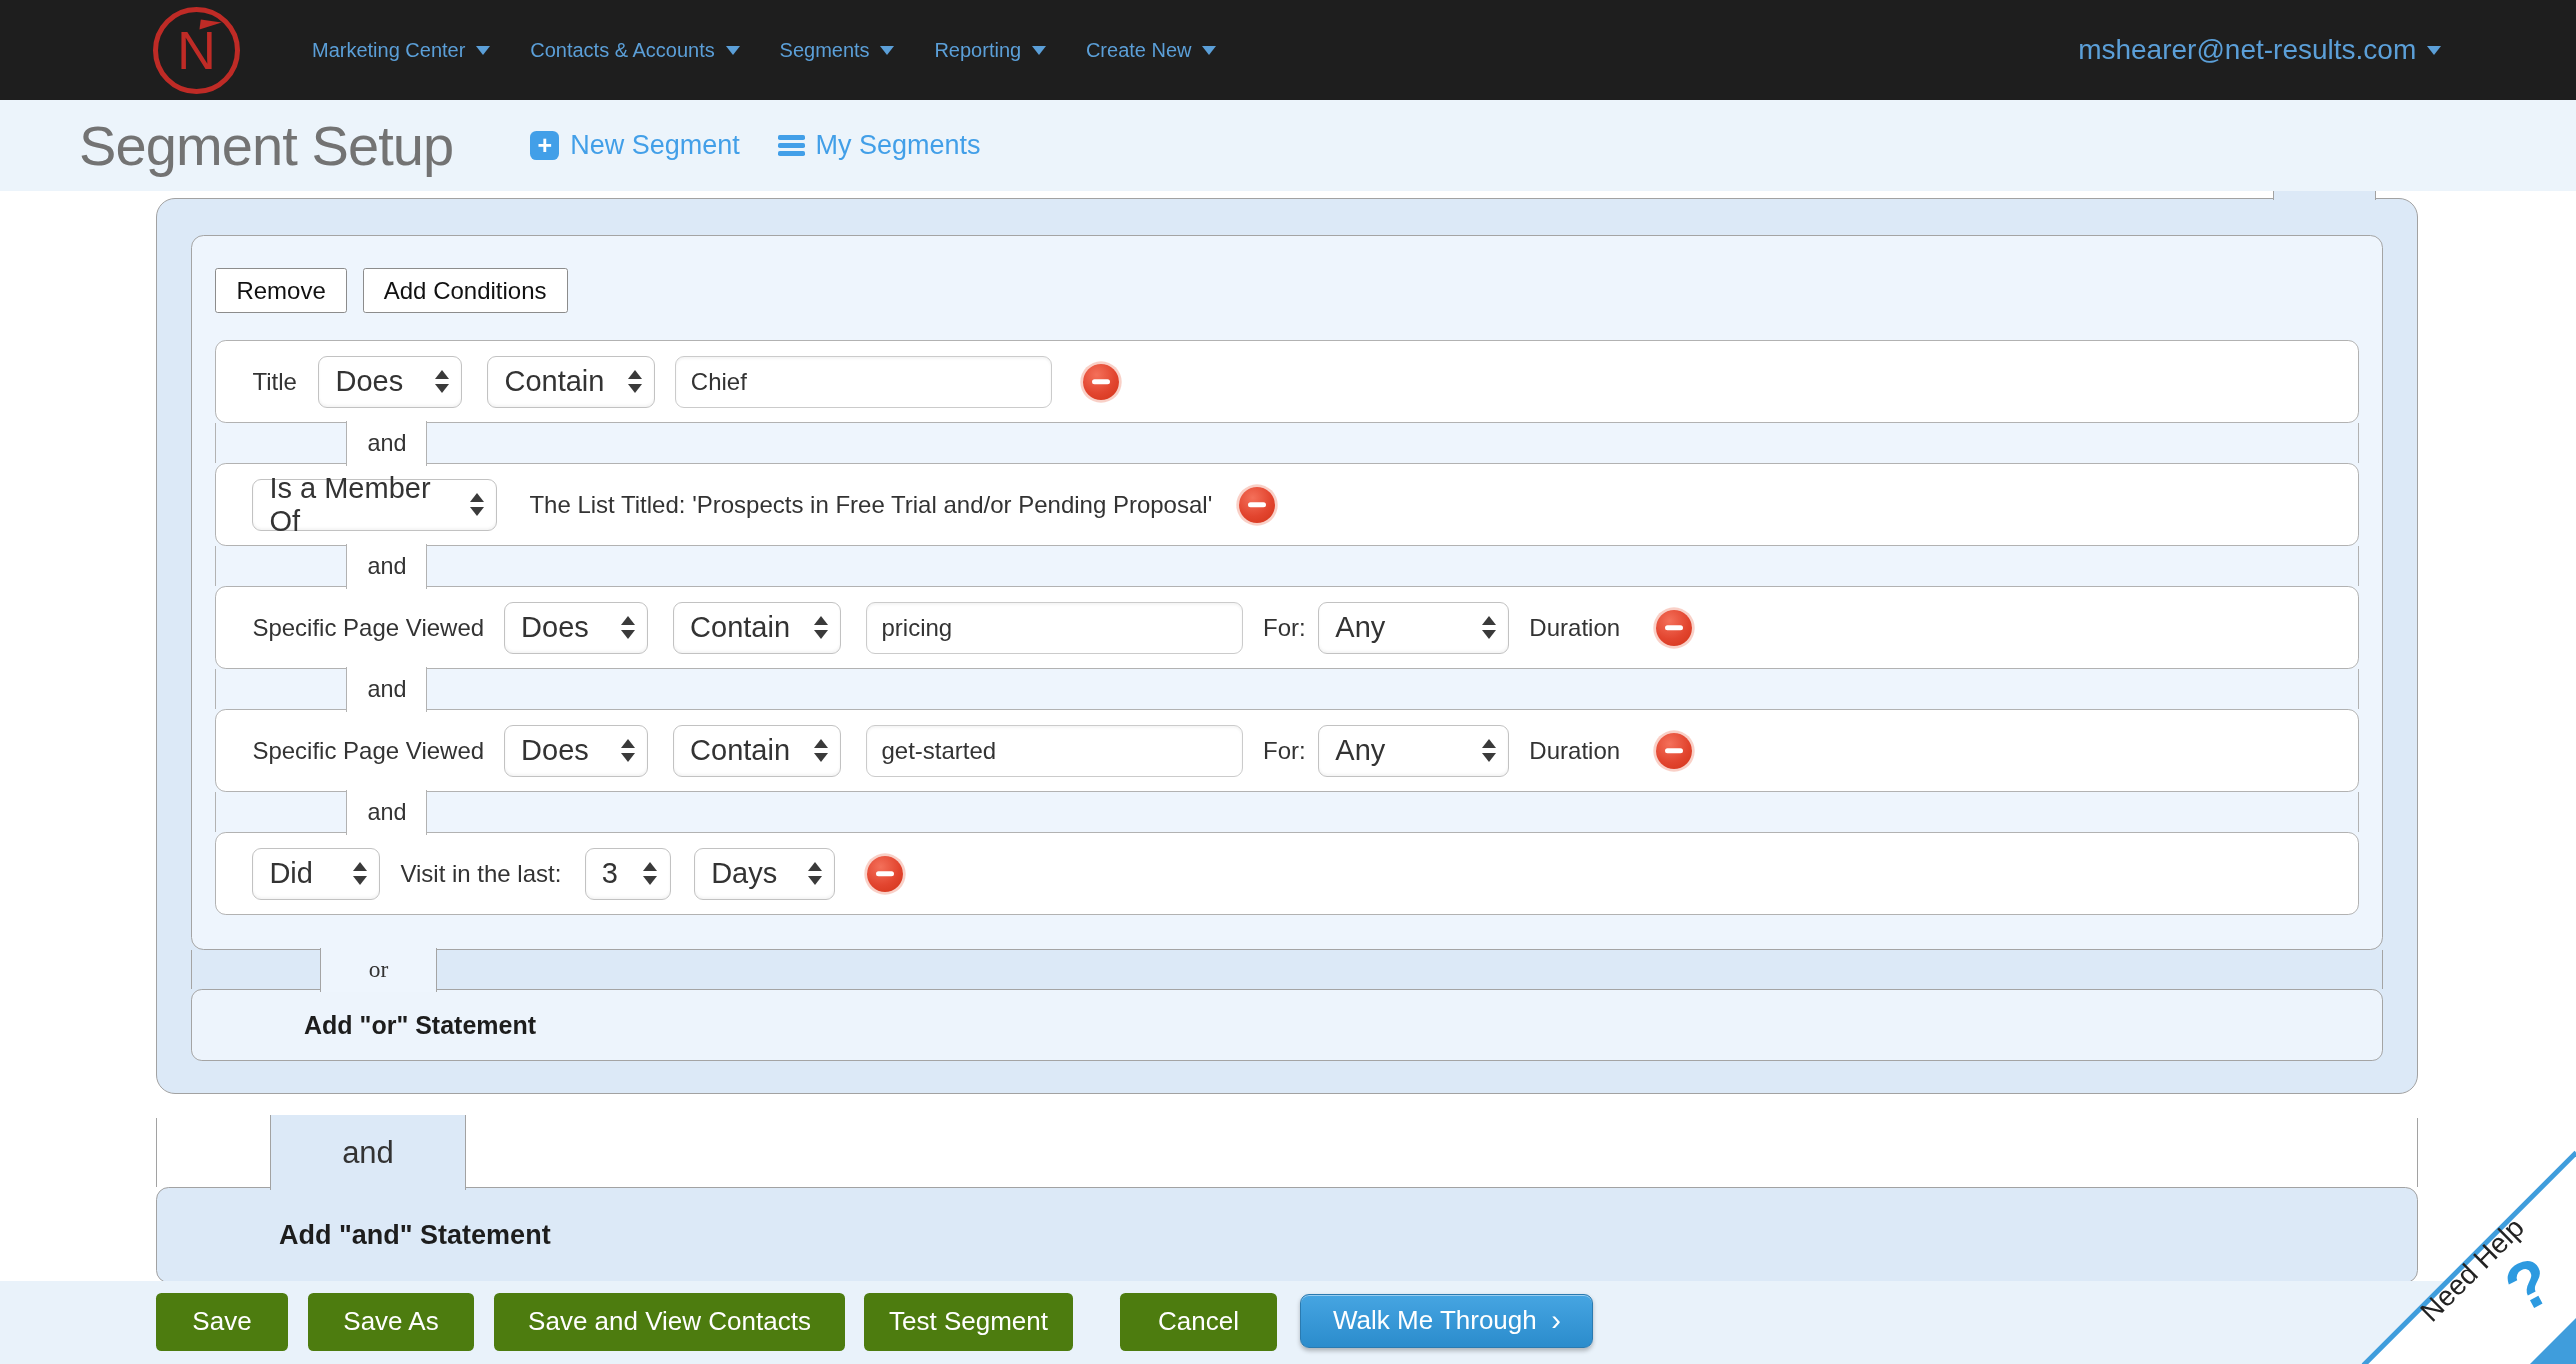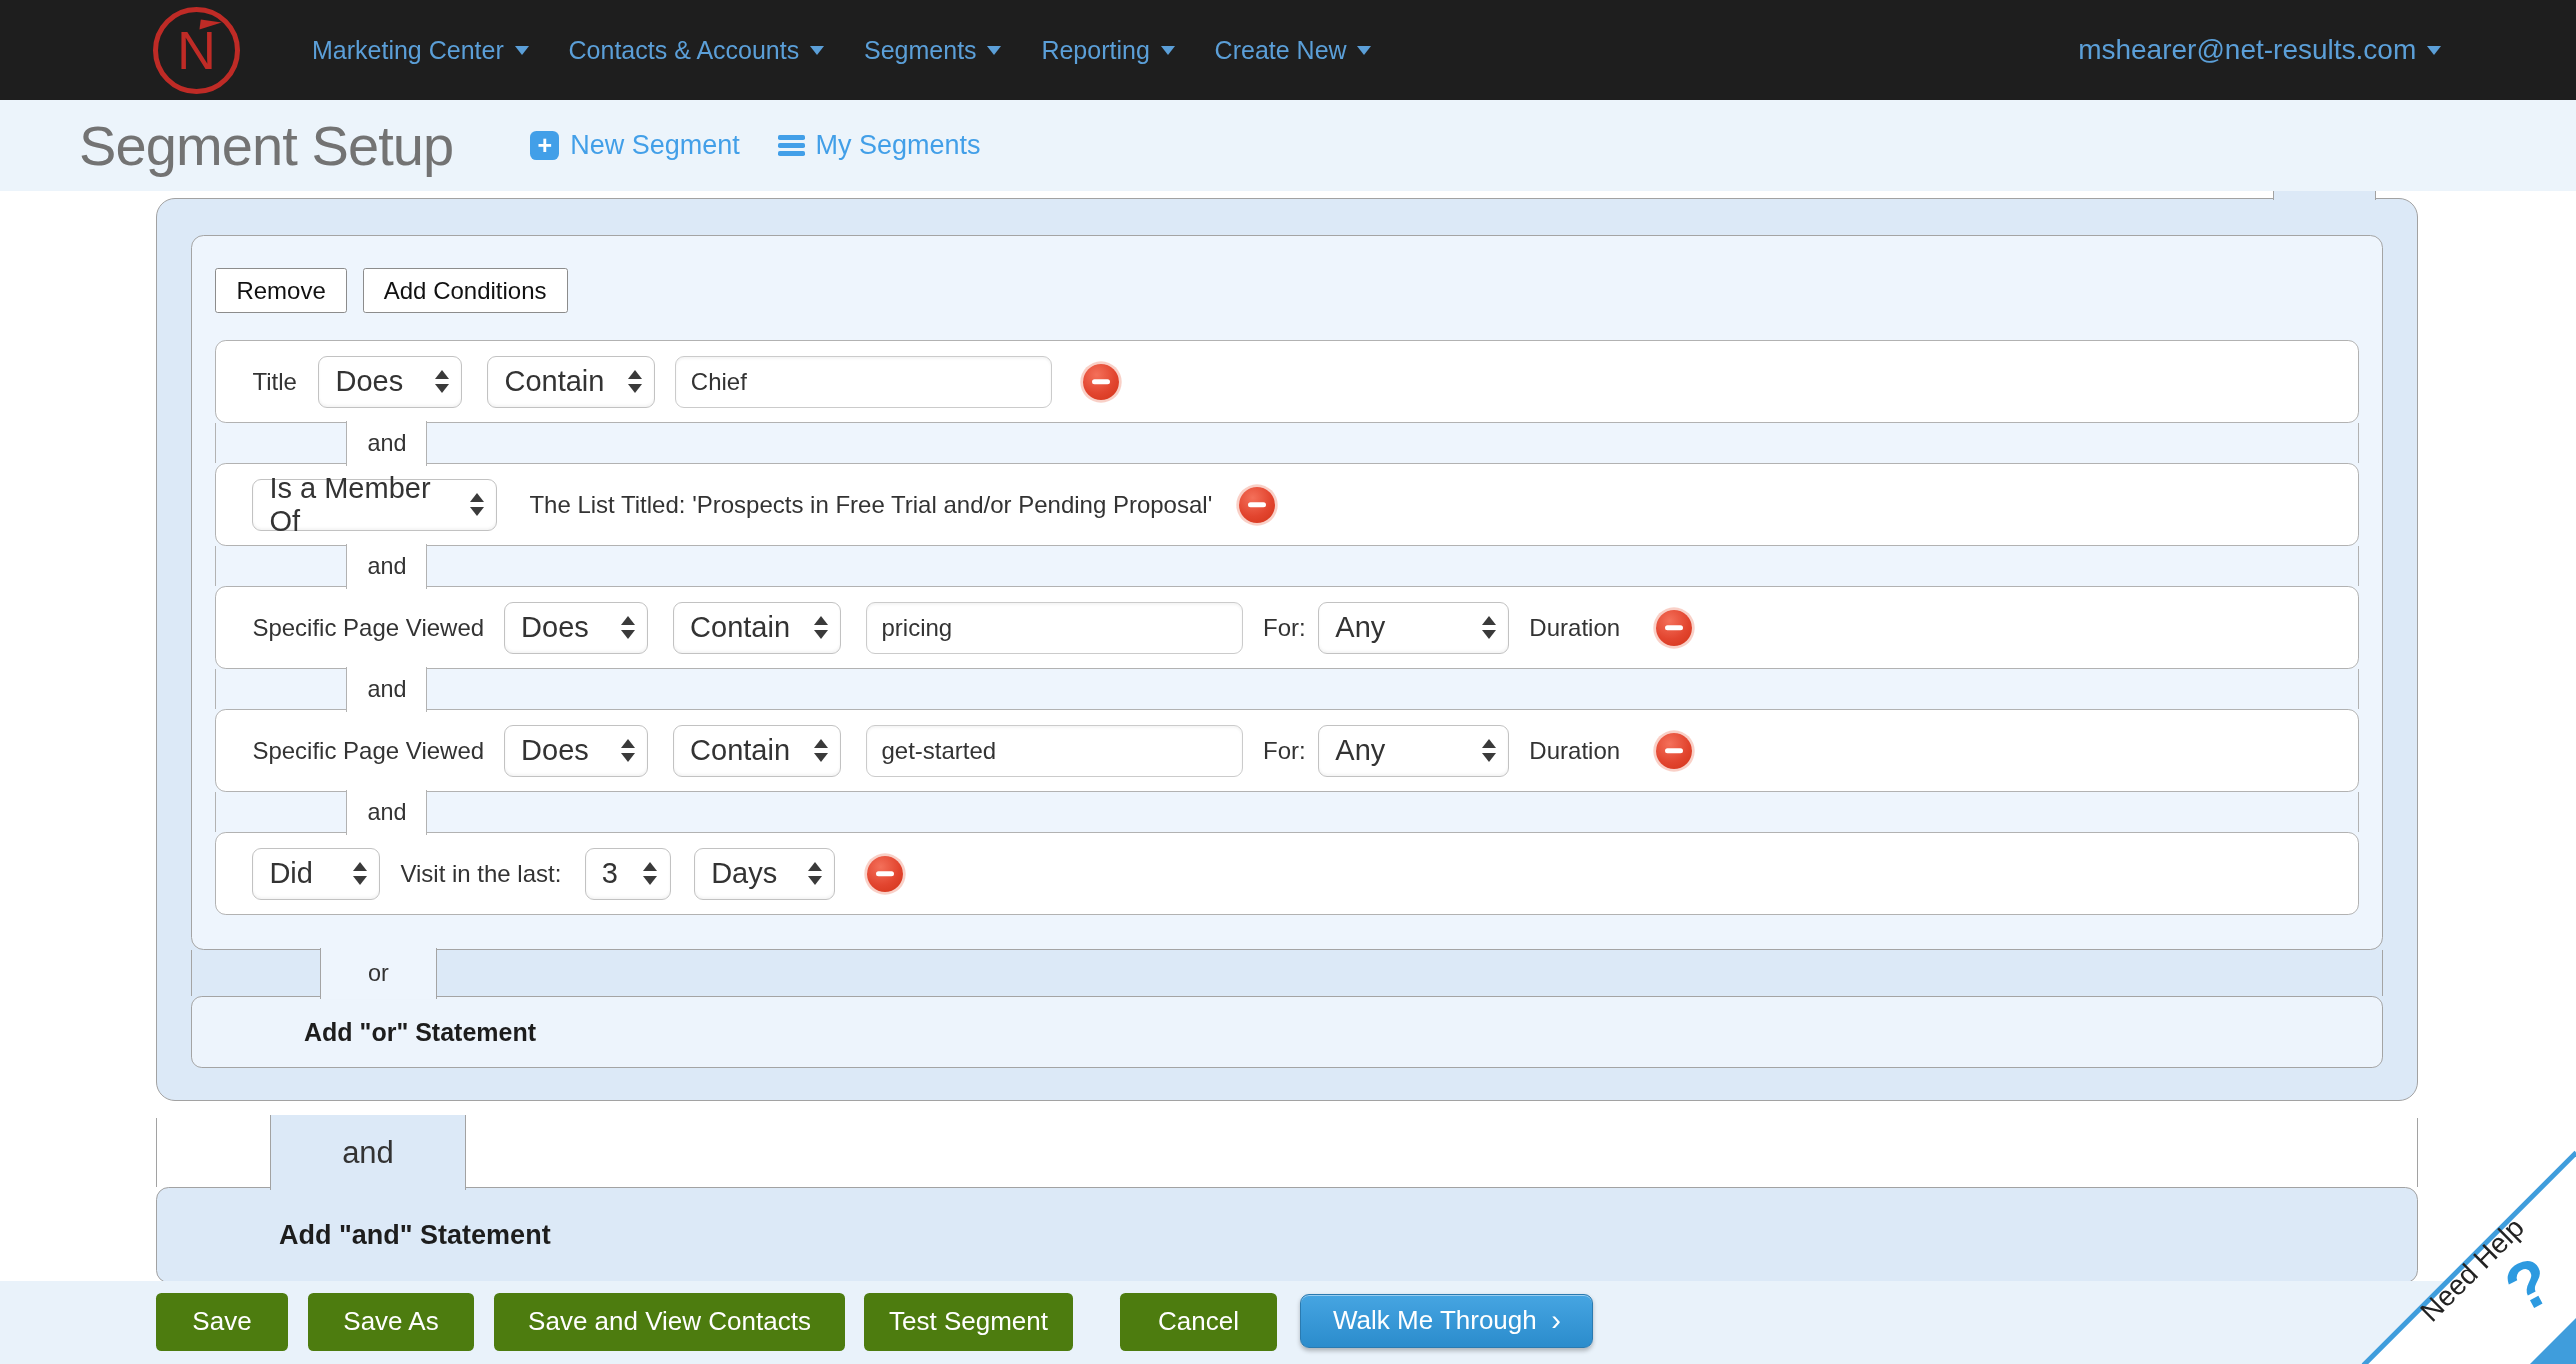--- a/index.html
+++ b/index.html
@@ -7,21 +7,21 @@
   body { font-family:"Liberation Sans", sans-serif; background:#ffffff; position:relative; }
 
   
   .navbar { height:100px; background:#1e1e1e; display:flex; align-items:center; position:relative; }
   .logo { width:87px; height:87px; border:5.4px solid #bf2b26; border-radius:50%; margin-left:153px;
           position:relative; display:flex; align-items:center; justify-content:center; flex:none; }
   .logo .n { color:#bf2b26; font-size:54px; font-weight:400; line-height:1; }
   .logo .flag { position:absolute; top:9px; right:14.4px; width:0; height:0;
           border-top:10.8px solid #bf2b26; border-right:21.6px solid transparent; transform:rotate(8deg); }
   .navitems { display:flex; align-items:center; margin-left:72px; gap:40px; }
-  .navitem { color:#5b9fd8; font-size:25px; display:flex; align-items:center; cursor:pointer; padding:25px 0; }
+  .navitem { color:#5b9fd8; font-size:20px; display:flex; align-items:center; cursor:pointer; padding:25px 0; }
   .caret { width:0; height:0; border-left:7.2px solid transparent; border-right:7.2px solid transparent;
            border-top:9px solid #5b9fd8; margin-left:10.8px; }
   .account { position:absolute; right:135px; top:0; bottom:0; display:flex; align-items:center; color:#5b9fd8; font-size:28px; }
 
   
   .pagehead { height:91px; background:#ecf4fb; display:flex; align-items:center; }
   .pagetitle { font-size:56px; color:#737373; letter-spacing:-0.9px; margin-left:79px; }
   .headlinks { display:flex; align-items:center; margin-left:77px; gap:38px; }
   .headlink { display:flex; align-items:center; gap:10.8px; color:#429fe8; font-size:27px; cursor:pointer; }
   .plusicon { width:29px; height:29px; background:#429fe8; border-radius:6.3px; color:#fff; display:flex;
@@ -61,21 +61,21 @@
         box-shadow: 0 0 0 2.7px rgba(242,150,130,.45); }
   .rm::after { content:""; position:absolute; left:50%; top:50%; width:18px; height:5.4px; border-radius:2.7px;
         background:#fff; transform:translate(-50%,-50%); }
 
   .connector { position:relative; height:40px; }
   .connector .stub-l { position:absolute; left:0; top:0; bottom:0; width:0; border-left:1.8px solid #b2b2b2; }
   .connector .stub-r { position:absolute; right:0; top:0; bottom:0; width:0; border-right:1.8px solid #b2b2b2; }
   .bridge { position:absolute; top:-2.7px; bottom:-2.7px; z-index:2; display:flex; align-items:center; justify-content:center;
             font-size:23.4px; color:#333; }
   .conn-and .bridge { left:131px; width:81px; background:#ffffff; border-left:1.8px solid #b2b2b2; border-right:1.8px solid #b2b2b2; }
-  .conn-or { height:46px; }
+  .conn-or { height:39px;font-family:Liberation Serif, serif; }
   .conn-or .stub-l { border-left-color:#a4a4a4; } .conn-or .stub-r { border-right-color:#a4a4a4; }
   .conn-or .bridge { left:129px; width:117px; background:#eef5fd; border-left:1.8px solid #a4a4a4; border-right:1.8px solid #a4a4a4; }
   .addbar { height:72px; border:1.8px solid #a4a4a4; border-radius:10.8px; background:#edf4fc;
             display:flex; align-items:center; padding-left:112px; font-size:25px; font-weight:bold; color:#1d1d1d; cursor:pointer; }
   .addbar.or { margin-top:0; }
 
   .conn-outer { position:relative; height:69px; margin-left:156px; width:2262px; }
   .conn-outer .stub-l { position:absolute; left:0; top:0; bottom:0; width:0; border-left:1.8px solid #a2a2a2; }
   .conn-outer .stub-r { position:absolute; right:0; top:0; bottom:0; width:0; border-right:1.8px solid #a2a2a2; }
   .conn-outer .bridge { left:114px; width:196px; background:#dce9f7; border-left:1.8px solid #a2a2a2; border-right:1.8px solid #a2a2a2; font-size:31px; }

